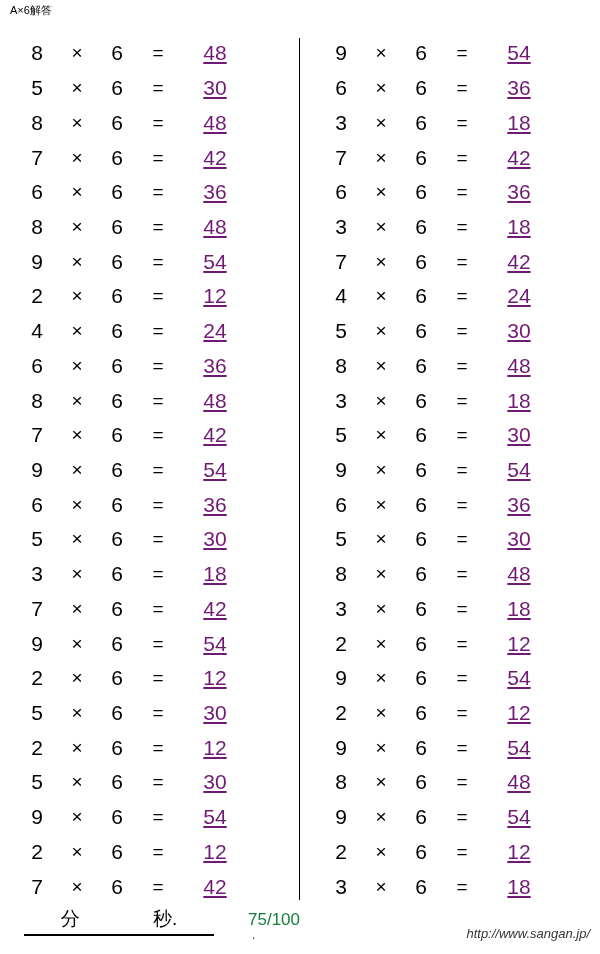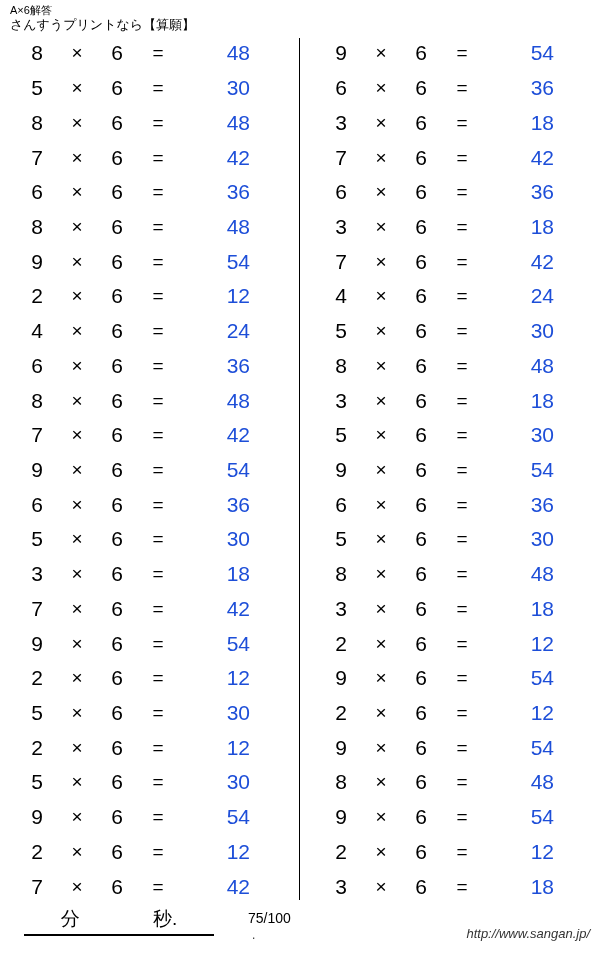--- a/index.html
+++ b/index.html
@@ -93,22 +93,23 @@
     width: 38px;
     text-align: center;
   }
   .cell-eq {
     width: 44px;
     text-align: center;
     font-size: 19px;
   }
   .cell-ans {
     width: 70px;
-    text-align: right;
-    color: #1d4ed8;
+    text-align: center;
+    color: #701a75;
+    text-decoration: underline;
   }
   
   .footer {
     position: absolute;
     left: 0;
     bottom: 0;
     width: 600px;
     height: 54px;
   }
   .time-box {
@@ -123,22 +124,22 @@
     justify-content: space-around;
     font-size: 19px;
   }
   .time-unit {
     font-size: 19px;
   }
   .page-no {
     position: absolute;
     left: 248px;
     top: 10px;
-    font-size: 14px;
-    color: #000000;
+    font-size: 17px;
+    color: #15803d;
   }
   .page-dot {
     position: absolute;
     left: 252px;
     top: 28px;
     font-size: 12px;
     color: #333;
   }
   .copyright {
     position: absolute;
@@ -158,21 +159,20 @@
     font-style: italic;
   }
 </style>
 </head>
 <body>
 
 <div class="sheet">
 
   <div class="header">
     <div class="header-title">A×6解答</div>
-    <div class="header-sub">さんすうプリントなら【算願】</div>
   </div>
 
   <div class="columns">
     <div class="col col-left">
       <div class="row">
         <span class="cell-a">8</span>
         <span class="cell-op">×</span>
         <span class="cell-b">6</span>
         <span class="cell-eq">=</span>
         <span class="cell-ans">48</span>

